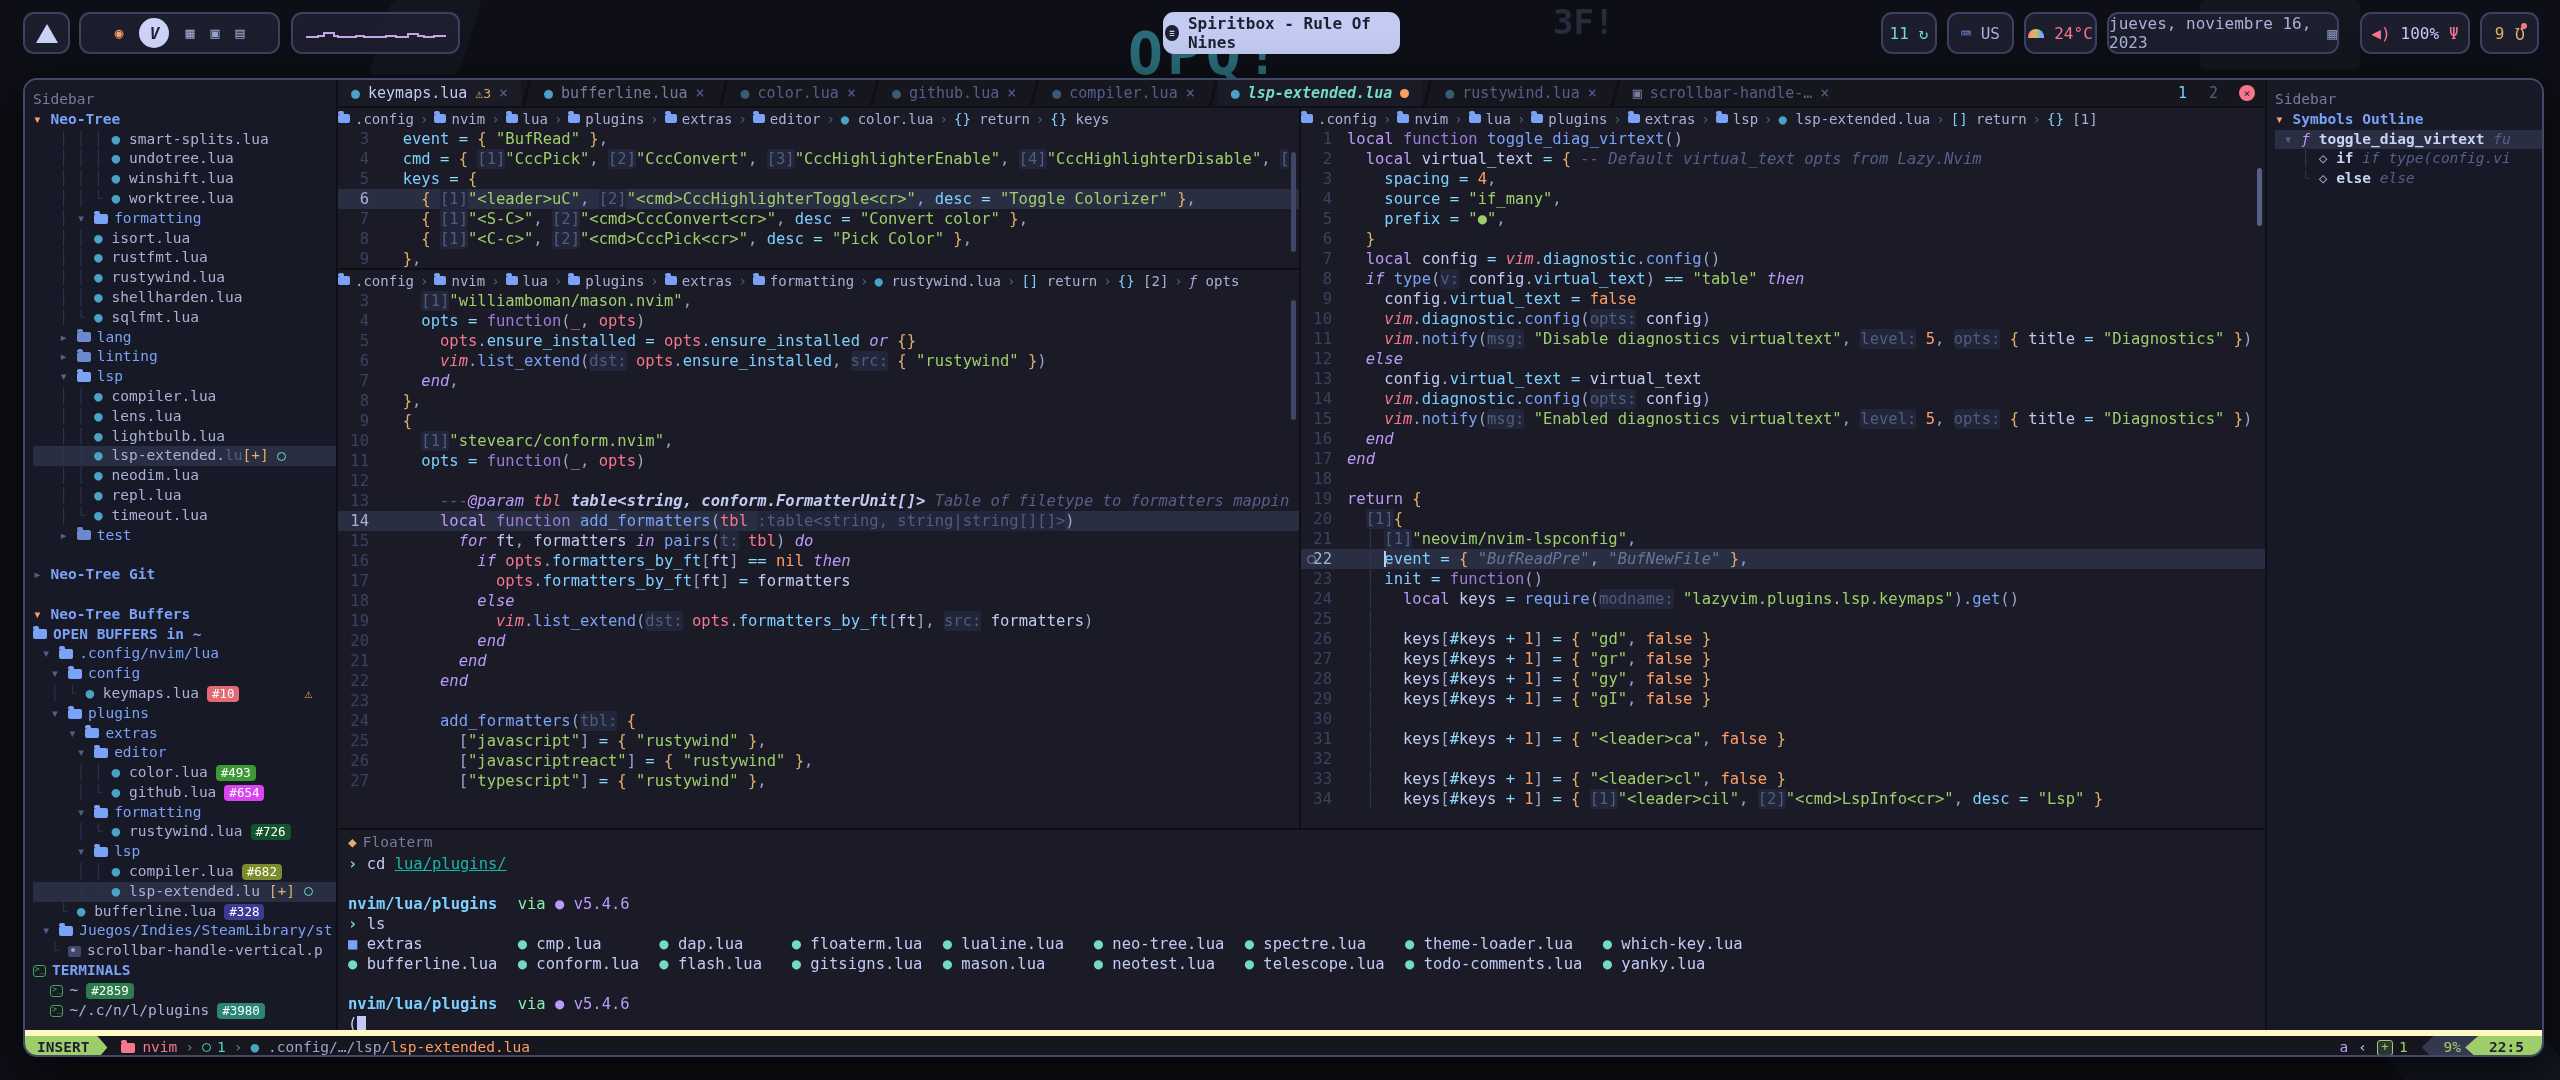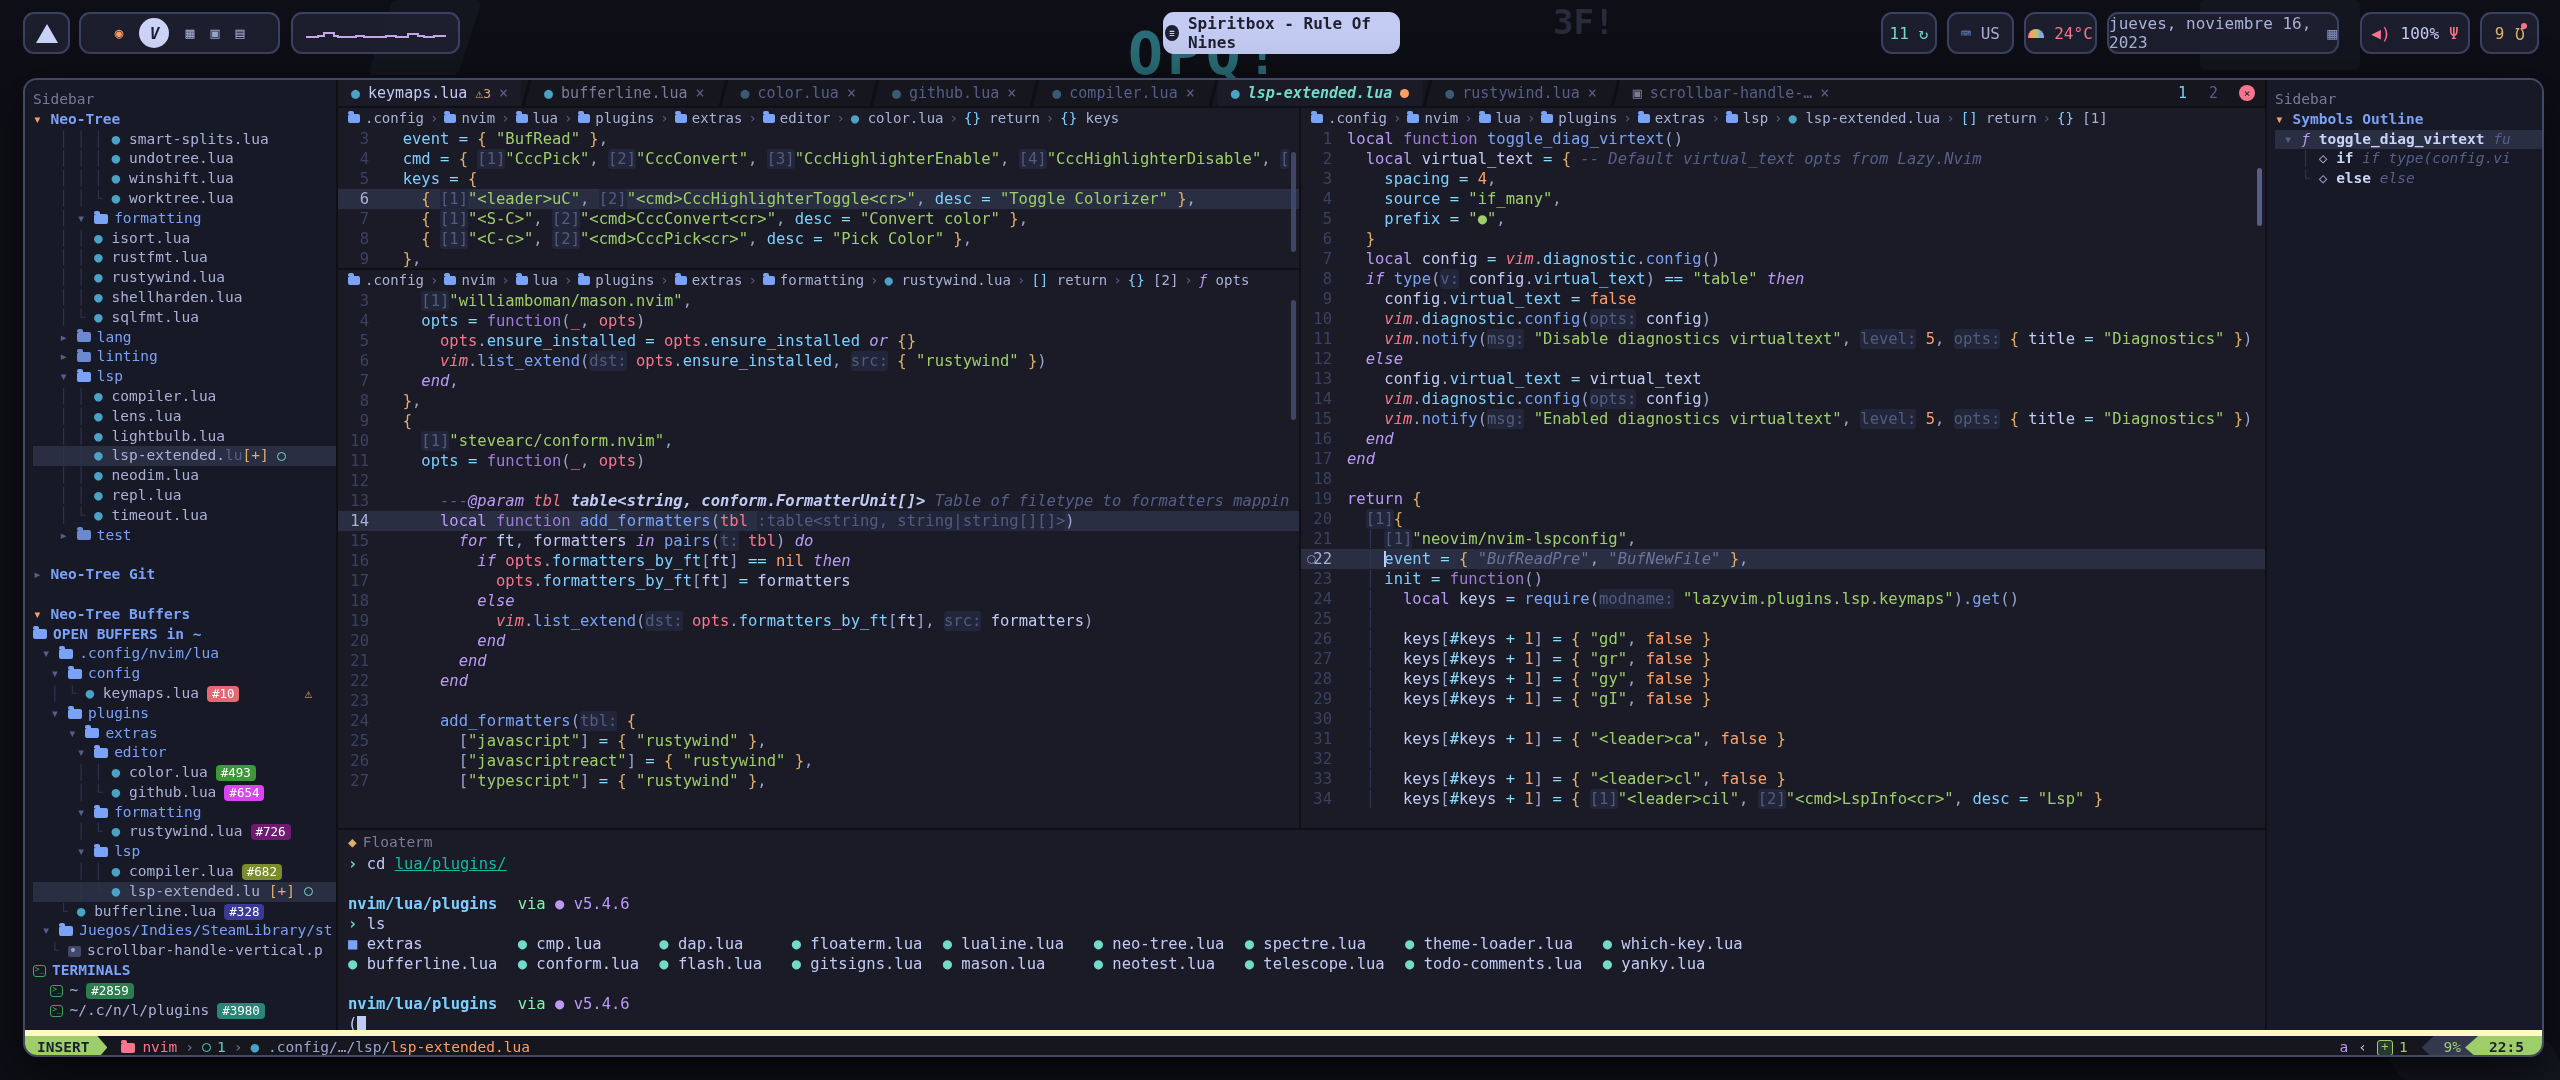--- a/index.html
+++ b/index.html
@@ -59,22 +59,22 @@
   .status { grid-column:1/4; grid-row:2; background:#16161e; border-top:6px solid #fef9c3;
     font-size:14.5px; overflow:hidden; }
 
   
   .ln-row { display:flex; align-items:center; height:20px; line-height:20px; }
   .sidebar .ln-row, .rightbar .ln-row { height:19.8px; line-height:19.8px; padding-right:6px; }
   .t { white-space:pre; flex:none; }
   .cur,.sel { background:#292e42; }
 
   
-  .crumb { height:21px; line-height:21px; display:flex; font-size:14px;
-    padding-left:10px; color:#a9b1d6; overflow:hidden; }
+  .crumb { height:21px; line-height:21px; display:flex; align-items:center; font-size:14px;
+    color:#a9b1d6; overflow:hidden; }
   .pane { overflow:hidden; position:relative; font-size:15.5px; }
   .pane1 { height:162px; border-bottom:2px solid #0f1016; }
   .pane2 { flex:1; }
   .leftcol { width:963px; border-right:2px solid #0f1016; display:flex; flex-direction:column; min-height:0; }
   .rightpane { flex:1; display:flex; flex-direction:column; position:relative; min-width:0; }
   .split { flex:1; display:flex; min-height:0; }
   .ln { display:inline-block; width:46px; padding-right:15px; text-align:right; color:#3b4261; flex:none; position:relative; }
   .lncur { color:#a9b1d6; }
   .lnsign::before { content:""; position:absolute; left:6px; top:6px; width:7px; height:7px;
     border:1.5px solid #8089b3; border-radius:50%; }
@@ -432,21 +432,21 @@
       <div class="ln-row ">
         <span class="t gu">     </span>
         <span class="t ex">▾ </span>
         <span class="t fo"></span>
         <span class="t dlb">formatting</span>
       </div>
       <div class="ln-row ">
         <span class="t gu">     │ └ </span>
         <span class="t fl">● </span>
         <span class="t lbl">rustywind.lua</span>
-        <span class="t badge" style="background:#701a75">#726</span>
+        <span class="t badge" style="background:#14532d">#726</span>
       </div>
       <div class="ln-row ">
         <span class="t gu">     </span>
         <span class="t ex">▾ </span>
         <span class="t fo"></span>
         <span class="t dlb">lsp</span>
       </div>
       <div class="ln-row ">
         <span class="t gu">     │ │ </span>
         <span class="t fl">● </span>

